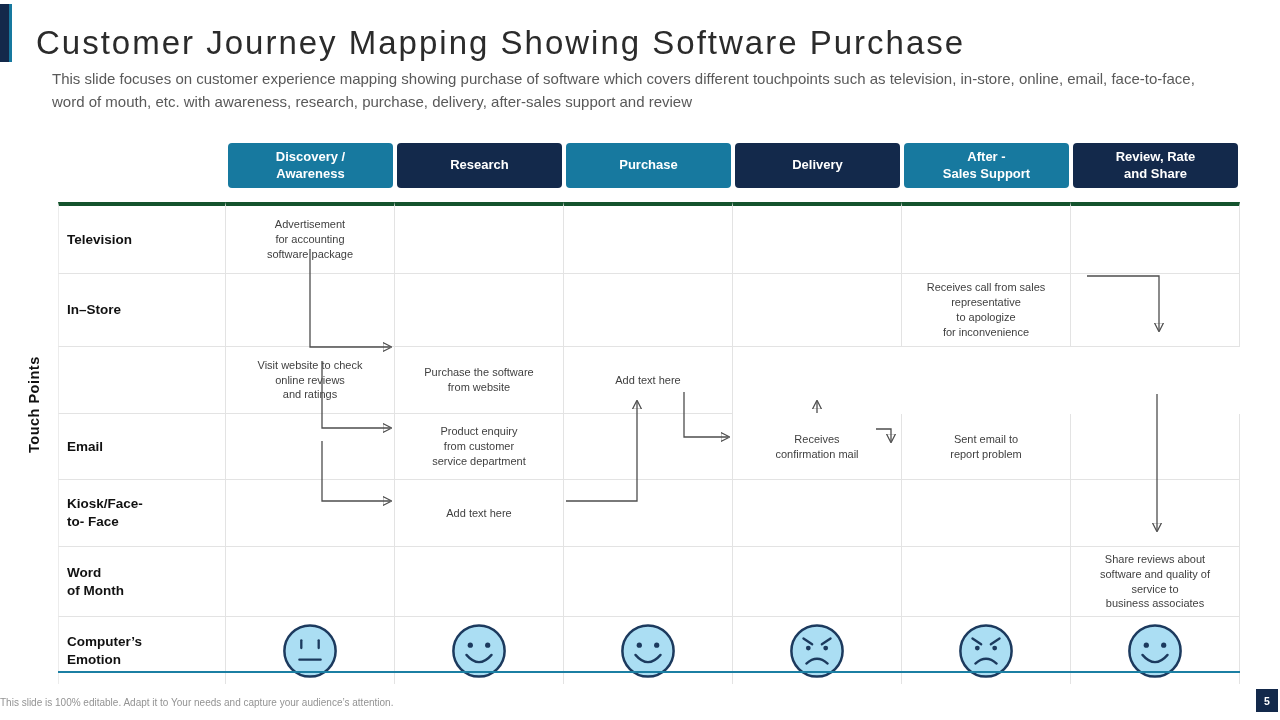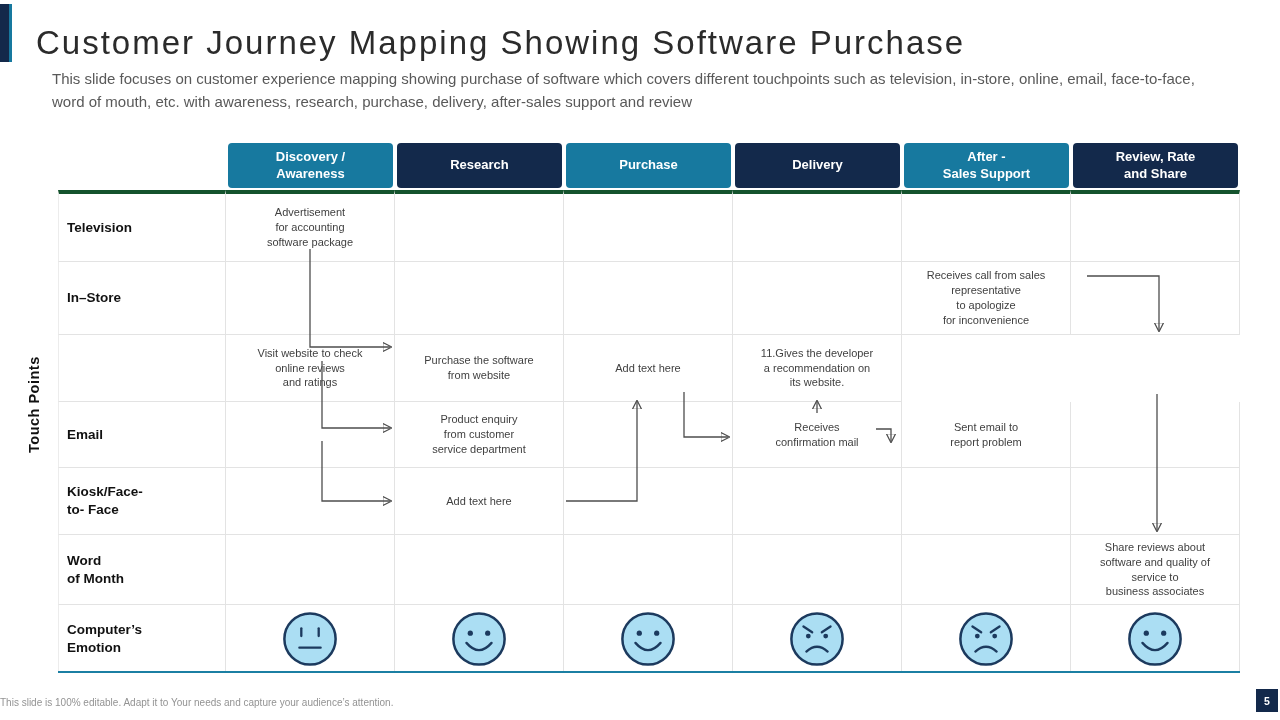--- a/index.html
+++ b/index.html
@@ -12,21 +12,21 @@
   .title{position:absolute;left:36px;top:24px;margin:0;font-size:33px;font-weight:400;
          letter-spacing:2px;color:#2b2b2b;white-space:nowrap;}
   .subtitle{position:absolute;left:52px;top:68px;margin:0;width:1160px;font-size:15px;
             line-height:1.5;color:#595959;}
 
   .side-label{position:absolute;left:26px;top:330px;height:150px;display:flex;align-items:center;
               justify-content:center;writing-mode:vertical-rl;transform:rotate(180deg);
               font-weight:bold;font-size:14.5px;color:#111;letter-spacing:.5px;}
 
   .journey-table{position:absolute;left:58px;top:143px;width:1182px;}
-  .header-row{display:grid;grid-template-columns:168px repeat(6,169px);height:45px;margin-bottom:2px;}
+  .header-row{display:grid;grid-template-columns:168px repeat(6,169px);height:45px;margin-bottom:14px;}
   .stage{margin:0 2px;border-radius:4px;color:#fff;font-weight:bold;font-size:13px;
          display:flex;align-items:center;justify-content:center;text-align:center;
          white-space:pre-line;line-height:1.25;}
   .stage.teal{background:#17799f;}
   .stage.navy{background:#13294b;}
 
   .row{display:grid;grid-template-columns:168px repeat(6,169px);}
   .row > div{border-right:1px solid #e3e3e3;border-bottom:1px solid #e3e3e3;box-sizing:border-box;}
   .row > div:first-child{border-left:1px solid #ececec;}
   .row.first > div{border-top:4px solid #14532d;}
@@ -104,23 +104,20 @@
     </div>
 
     <div class="row r3">
       <div class="cell"></div>
       <div class="cell">Visit website to check
 online reviews
 and ratings</div>
       <div class="cell">Purchase the software
 from website</div>
       <div class="cell">Add text here</div>
-      <div class="cell">11.Gives the developer
-a recommendation on
-its website.</div>
     </div>
 
     <div class="row r4">
       <div class="label-cell">Email</div>
       <div class="cell"></div>
       <div class="cell">Product enquiry
 from customer
 service department</div>
       <div class="cell"></div>
       <div class="cell">Receives

